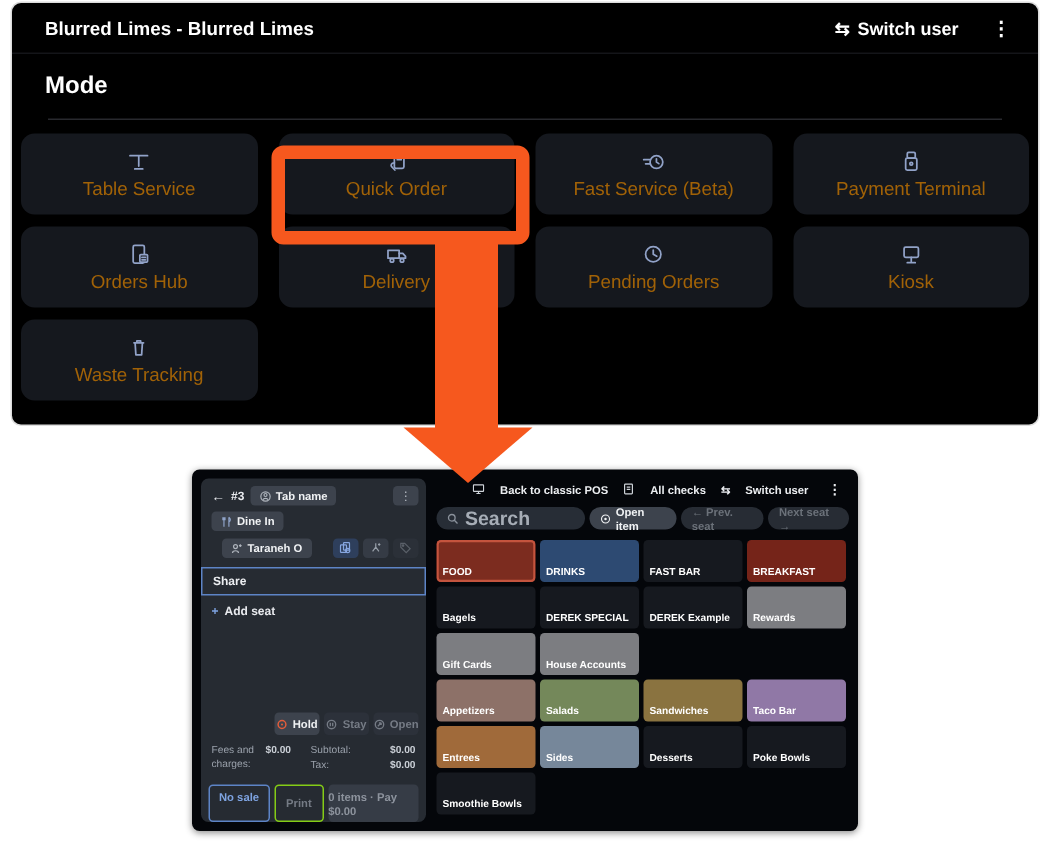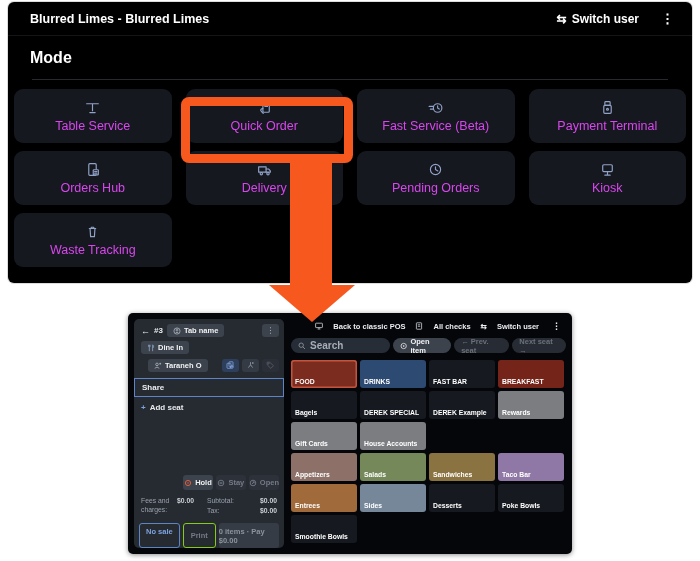--- a/index.html
+++ b/index.html
@@ -16,21 +16,21 @@
   .switch-user { display:flex; align-items:center; gap:5px; color:#ffffff;
     font-size:12px; font-weight:bold; cursor:pointer; }
   .swap-glyph { font-size:12px; line-height:1; }
   .kebab { color:#ffffff; font-size:13px; font-weight:bold; line-height:1; padding:0 4px; }
   .ms-heading { margin:13px 22px 0; font-size:16px; font-weight:bold; color:#ffffff; }
   .ms-divider { margin:12px 24px 0; border-top:1px solid #28292e; }
   .modes-grid { display:grid; grid-template-columns:repeat(4,1fr); gap:8px 14px; padding:9px 6px 8px; }
   .mode-btn { height:54px; background:#15181e; border-radius:9px; display:flex; flex-direction:column;
     align-items:center; justify-content:center; gap:3px; cursor:pointer; }
   .mode-btn svg { width:17px; height:17px; display:block; }
-  .mode-label { font-size:12.5px; color:#d946ef; white-space:nowrap; }
+  .mode-label { font-size:12.5px; color:#a16207; white-space:nowrap; }
 
   
   .highlight-box { position:absolute; left:181px; top:97px; width:172px; height:66px;
     border:9px solid #f6581e; border-radius:8px; z-index:6; }
   .arrow-shaft { position:absolute; left:290px; top:160px; width:42px; height:126px;
     background:#f6581e; z-index:5; }
   .arrow-head { position:absolute; left:269px; top:285px; width:0; height:0;
     border-left:43px solid transparent; border-right:43px solid transparent;
     border-top:37px solid #f6581e; z-index:7; }
 
@@ -81,21 +81,21 @@
     font-weight:bold; display:flex; align-items:center; justify-content:center; cursor:pointer; }
 
   
   .menu-area { position:absolute; left:163px; top:0; width:275px; height:100%; }
   .qo-topbar { display:flex; justify-content:flex-end; align-items:center; gap:10px;
     padding:8px 2px 0 0; font-size:7.5px; font-weight:bold; color:#eceef1; }
   .tb-item { display:flex; align-items:center; gap:10px; cursor:pointer; }
   .qo-kebab { color:#eceef1; font-size:9px; padding:0 3px; cursor:pointer; }
   .qo-actions { display:flex; gap:3px; margin-top:7px; align-items:center; }
   .search-box { width:106px; height:15px; background:#272d36; border-radius:8px; display:flex;
-    align-items:center; gap:4px; padding:0 7px; color:#a6adb6; font-size:10px; font-weight:bold; cursor:text; }
+    align-items:center; gap:4px; padding:0 7px; color:#a6adb6; font-size:13px; font-weight:bold; cursor:text; }
   .act-btn { height:15px; border-radius:8px; display:flex; align-items:center; gap:3px;
     padding:0 7px; font-size:7.5px; font-weight:bold; cursor:pointer; }
   .open-item { background:#3d434d; color:#f0f2f4; }
   .seat-btn { background:#272c34; color:#6b7179; }
   .tiles { display:grid; grid-template-columns:repeat(4,66px); gap:3px; margin-top:7px; }
   .tile { height:28px; border-radius:3px; position:relative; cursor:pointer; }
   .tile .tl { position:absolute; left:4px; bottom:3px; font-size:6.8px; font-weight:bold;
     color:#ffffff; white-space:nowrap; }
   .tile.selected { box-shadow:inset 0 0 0 1.5px #c4543e; }
   .tile.empty { background:transparent; cursor:default; }

